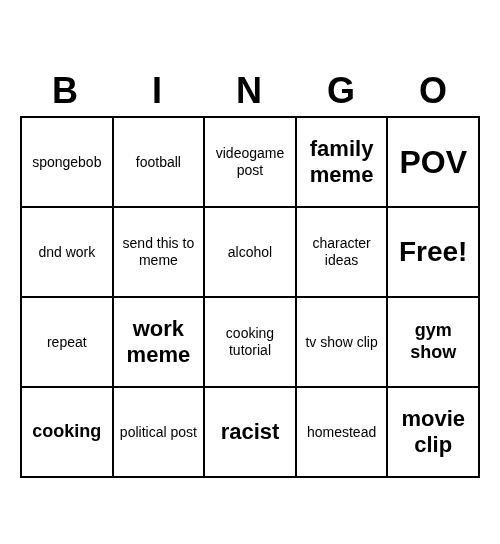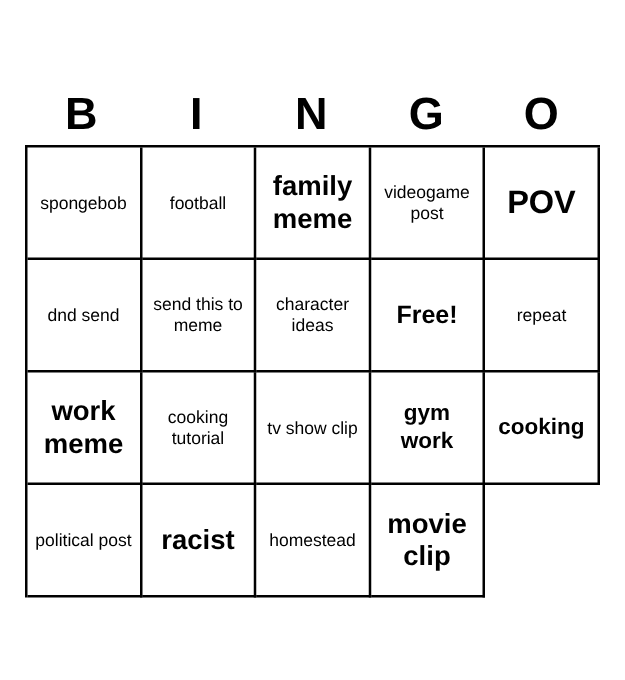--- a/index.html
+++ b/index.html
@@ -55,26 +55,26 @@
       font-size: 14px;
       line-height: 1.2;
     }
 
     .bingo-cell.large-text {
       font-size: 22px;
       font-weight: bold;
     }
 
     .bingo-cell.xlarge-text {
-      font-size: 26px;
+      font-size: 32px;
       font-weight: bold;
     }
 
     .bingo-cell.free {
-      font-size: 20px;
+      font-size: 28px;
       font-weight: bold;
       text-align: center;
     }
 
     .bingo-cell.medium-text {
       font-size: 18px;
       font-weight: bold;
     }
   </style>
 </head>
@@ -84,31 +84,32 @@
   <div class="bingo-header">
   <div class="bingo-header-cell">B</div>
       <div class="bingo-header-cell">I</div>
       <div class="bingo-header-cell">N</div>
       <div class="bingo-header-cell">G</div>
       <div class="bingo-header-cell">O</div>
     </div>
   <div class="bingo-grid">
   <div class="bingo-cell">spongebob</div>
       <div class="bingo-cell">football</div>
+      <div class="bingo-cell">videogame post</div>
       <div class="bingo-cell large-text">family meme</div>
-      <div class="bingo-cell">videogame post</div>
       <div class="bingo-cell xlarge-text">POV</div>
-      <div class="bingo-cell">dnd send</div>
+      <div class="bingo-cell">dnd work</div>
       <div class="bingo-cell">send this to meme</div>
+      <div class="bingo-cell">alcohol</div>
       <div class="bingo-cell">character ideas</div>
       <div class="bingo-cell free">Free!</div>
       <div class="bingo-cell">repeat</div>
       <div class="bingo-cell large-text">work meme</div>
       <div class="bingo-cell">cooking tutorial</div>
       <div class="bingo-cell">tv show clip</div>
-      <div class="bingo-cell medium-text">gym work</div>
+      <div class="bingo-cell medium-text">gym show</div>
       <div class="bingo-cell medium-text">cooking</div>
       <div class="bingo-cell">political post</div>
       <div class="bingo-cell large-text">racist</div>
       <div class="bingo-cell">homestead</div>
       <div class="bingo-cell large-text">movie clip</div>
     </div>
 </div>
 
 </body></html>

